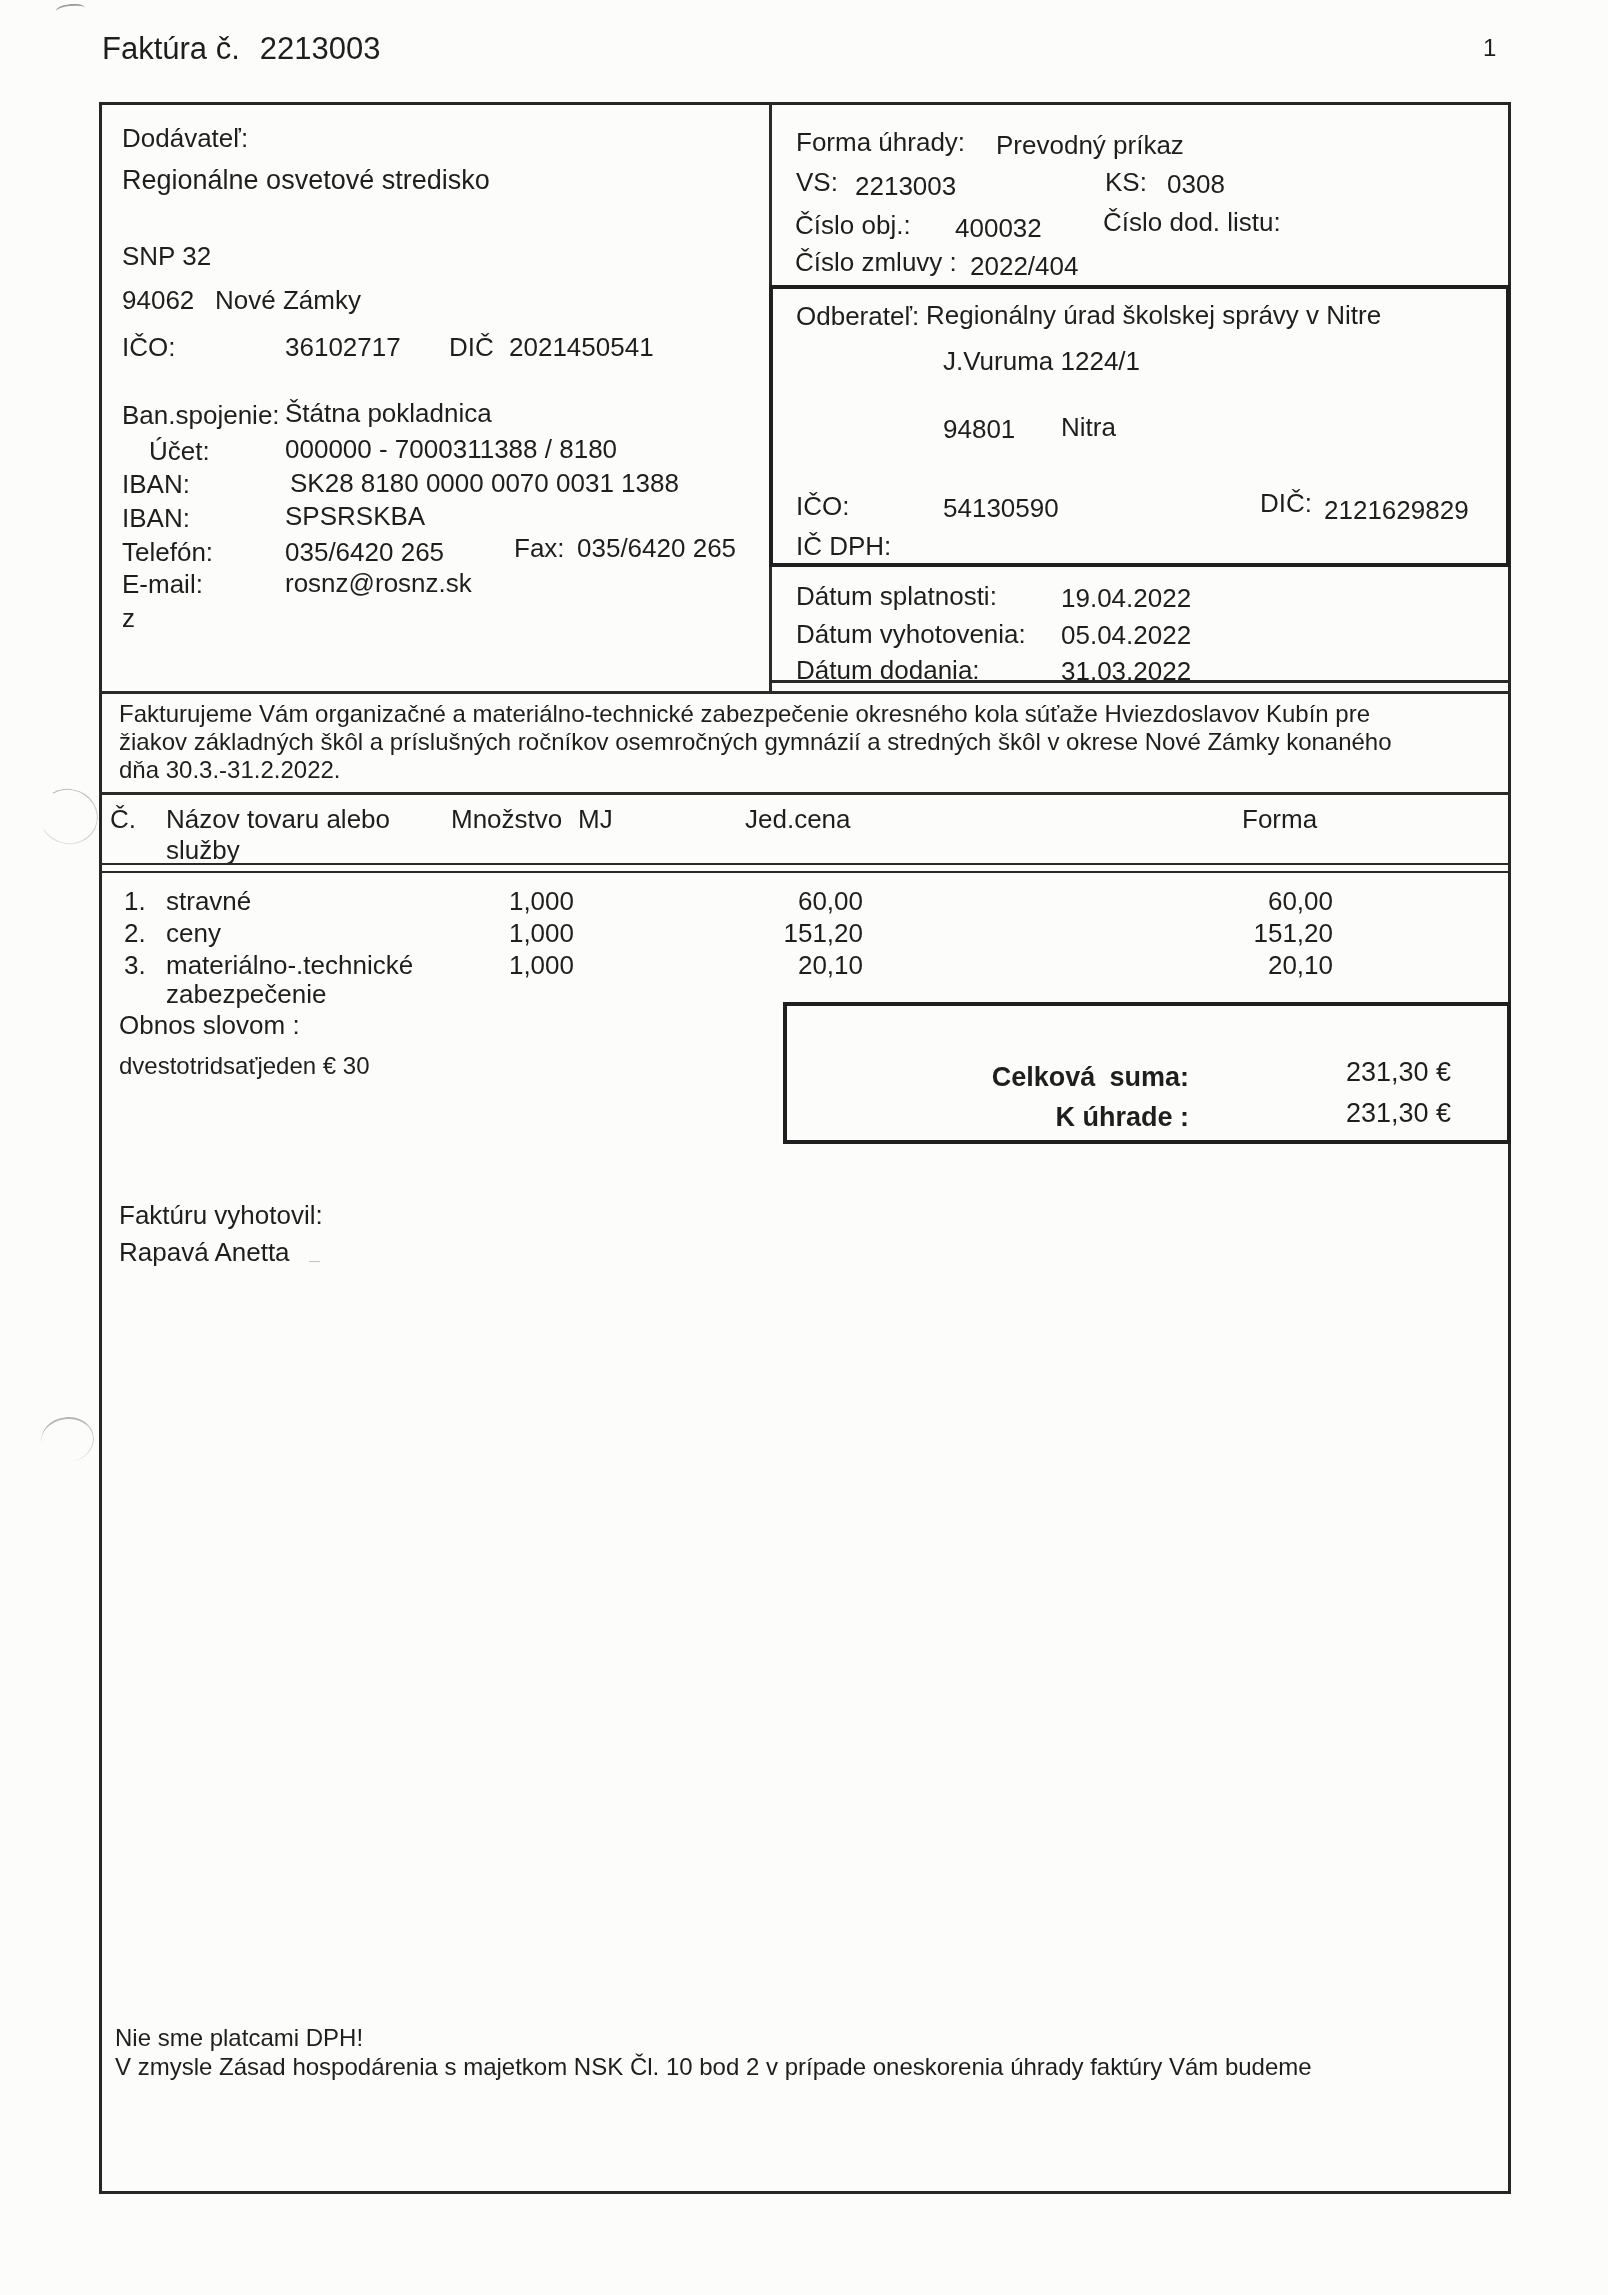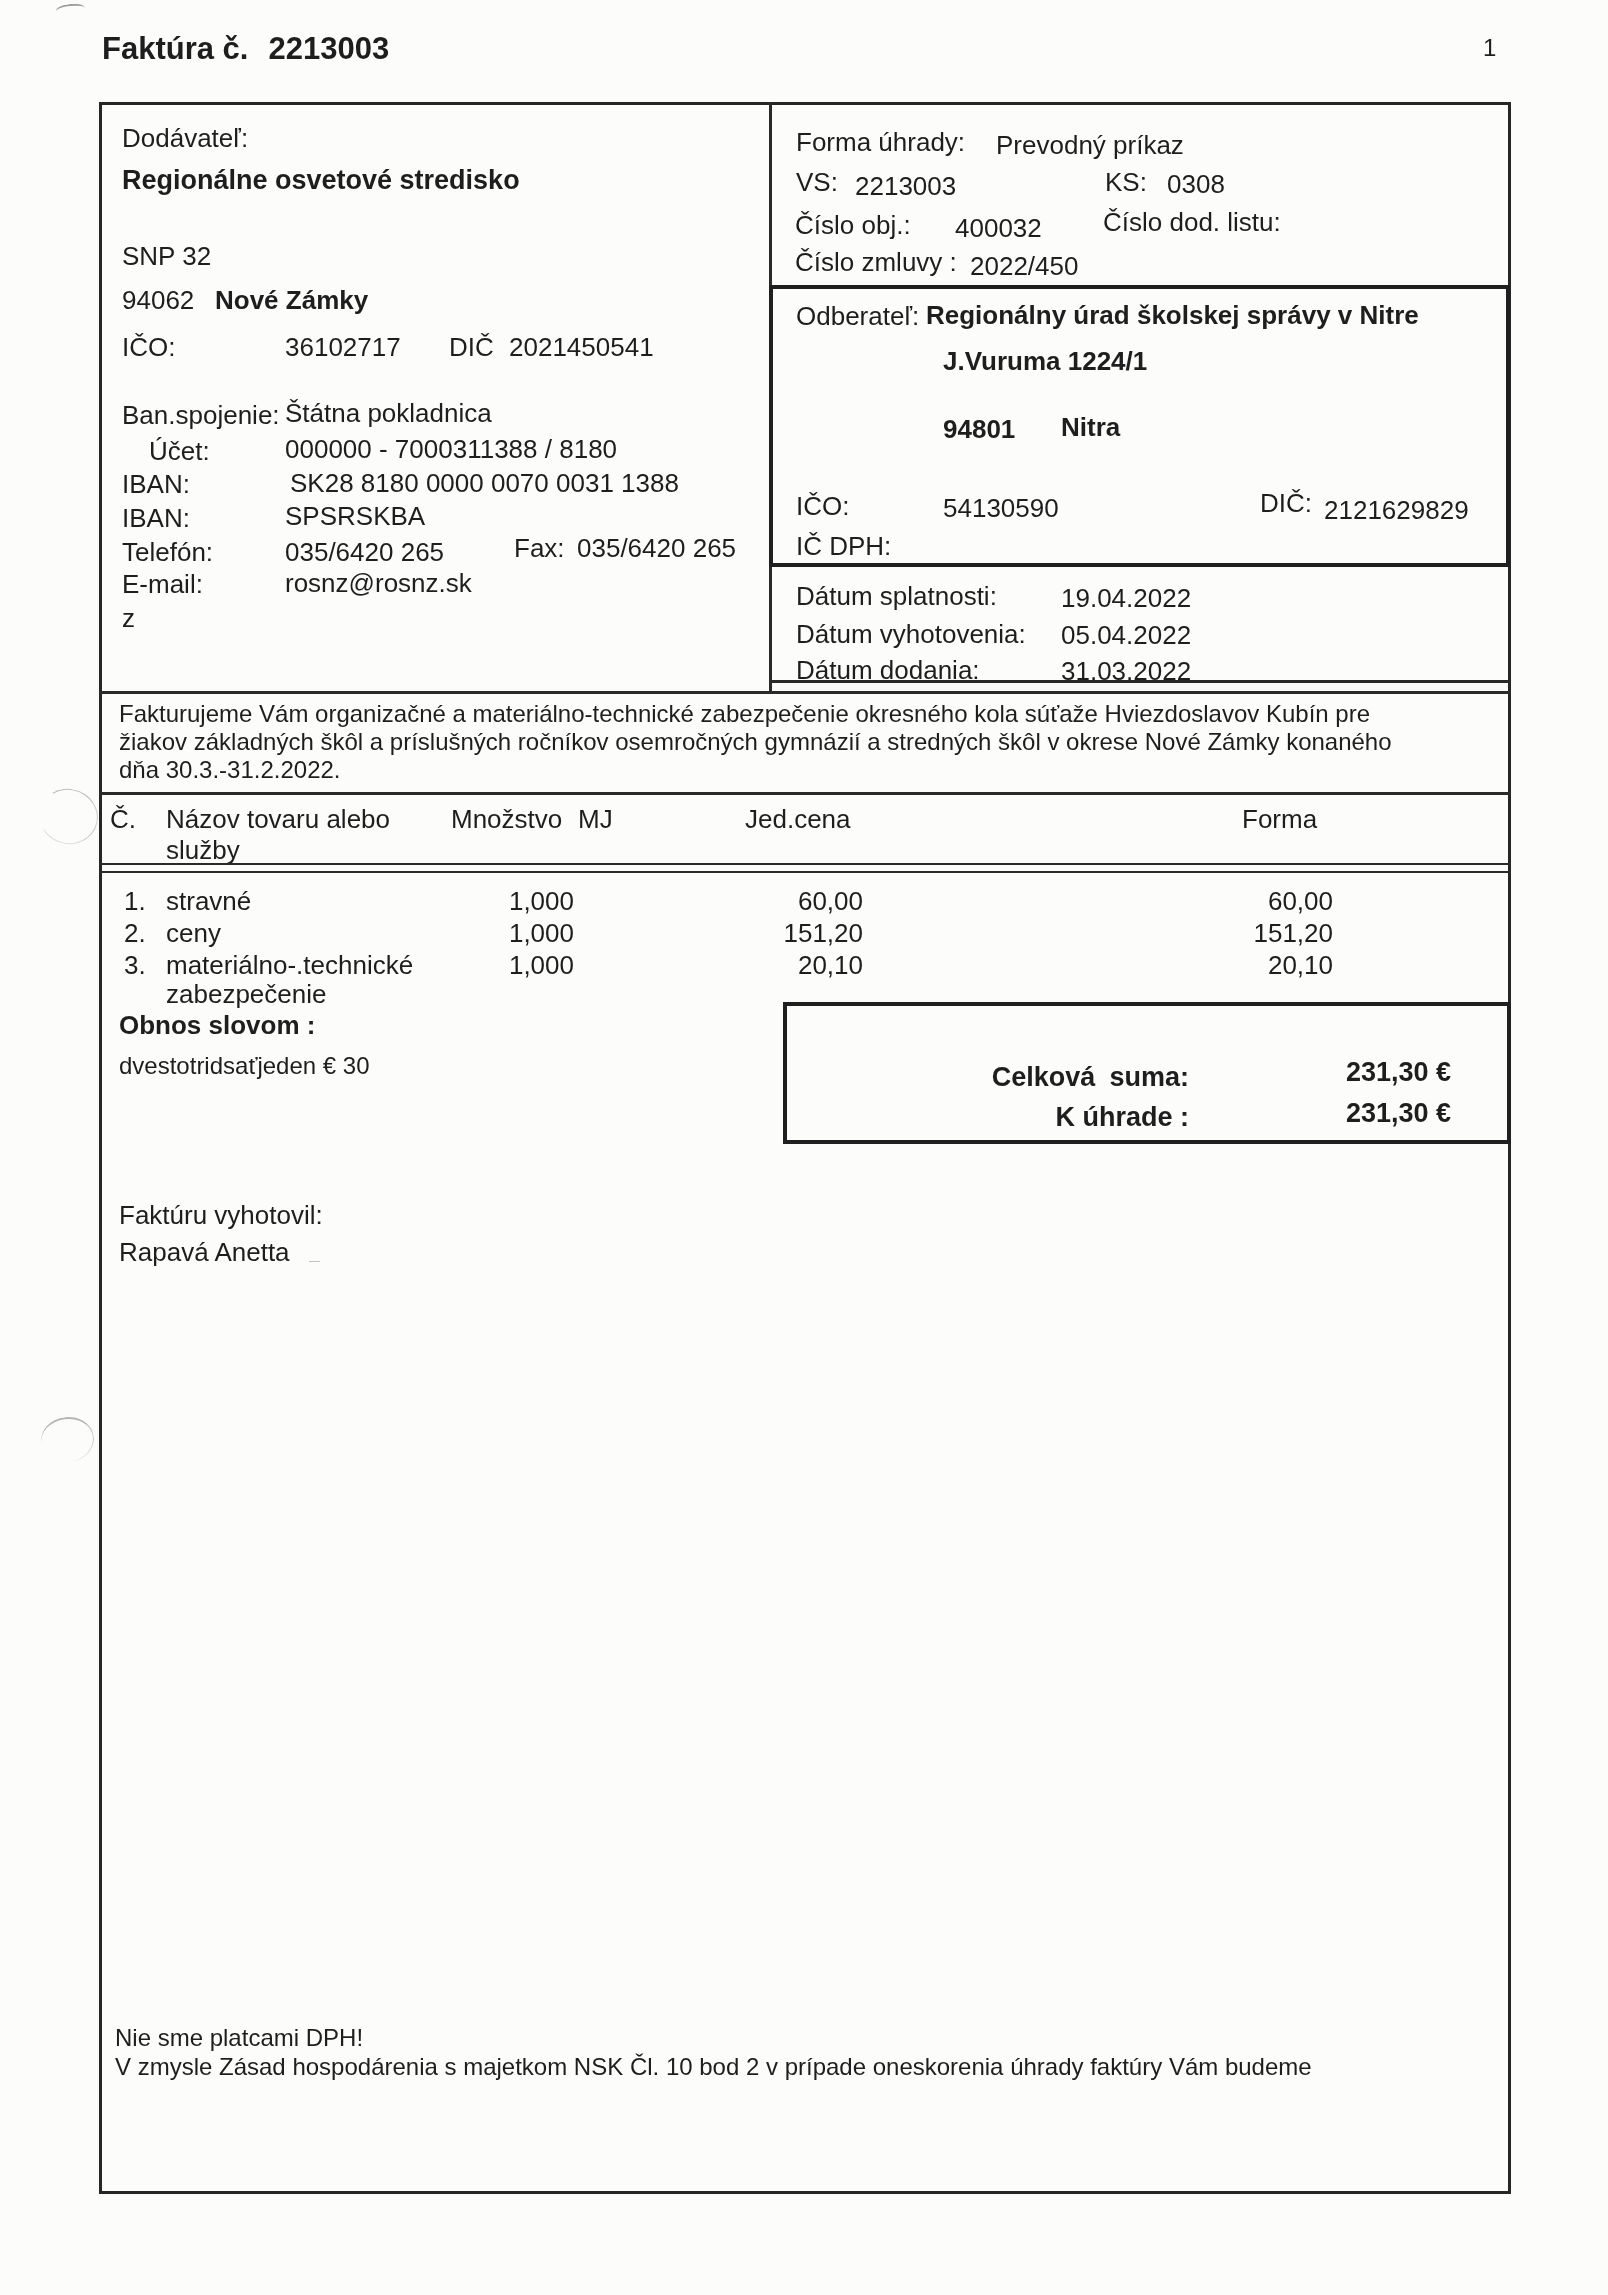--- a/index.html
+++ b/index.html
@@ -7,21 +7,21 @@
     position:relative;
     width:1609px;height:2295px;
     background:#fcfcfb;
     font-family:"Liberation Sans","DejaVu Sans",sans-serif;
     color:#1e1e1e;
     overflow:hidden;
   }
   .abs{position:absolute;white-space:nowrap;}
   .fs{font-size:26px;line-height:1.1;}
   .fssm{font-size:24px;line-height:1.1;}
-  .b{font-weight:bold;}
+  .b{font-weight:normal;}
   .num{text-align:right;}
   .box{position:absolute;border:3.3px solid #262626;box-sizing:border-box;}
   .thickbox{position:absolute;border:4.7px solid #1f1f1f;box-sizing:border-box;}
   .hline{position:absolute;background:#2a2a2a;}
   .vline{position:absolute;background:#2a2a2a;}
   .artifact{position:absolute;border-radius:50%;}
 </style>
 </head>
 <body>
 
@@ -74,21 +74,21 @@
   <div class="abs fs" style="left:796px;top:168px;">VS:</div>
   <div class="abs fs" style="left:855px;top:172px;">2213003</div>
   <div class="abs fs" style="left:1105px;top:168px;">KS:</div>
   <div class="abs fs" style="left:1167px;top:170px;">0308</div>
 
   <div class="abs fs" style="left:795px;top:211px;">Číslo obj.:</div>
   <div class="abs fs" style="left:955px;top:214px;">400032</div>
   <div class="abs fs" style="left:1103px;top:208px;">Číslo dod. listu:</div>
 
   <div class="abs fs" style="left:795px;top:248px;">Číslo zmluvy :</div>
-  <div class="abs fs" style="left:970px;top:252px;">2022/450</div>
+  <div class="abs fs" style="left:970px;top:252px;">2022/404</div>
 
   <div class="thickbox" style="left:769px;top:285px;width:741px;height:282px;"></div>
   <div class="abs fs" style="left:796px;top:302px;">Odberateľ:</div>
   <div class="abs fs b" style="left:926px;top:301px;">Regionálny úrad školskej správy v Nitre</div>
   <div class="abs fs b" style="left:943px;top:347px;">J.Vuruma 1224/1</div>
   <div class="abs fs b" style="left:943px;top:415px;">94801</div>
   <div class="abs fs b" style="left:1061px;top:413px;">Nitra</div>
   <div class="abs fs" style="left:796px;top:492px;">IČO:</div>
   <div class="abs fs" style="left:943px;top:494px;">54130590</div>
   <div class="abs fs" style="left:1260px;top:489px;">DIČ:</div>

